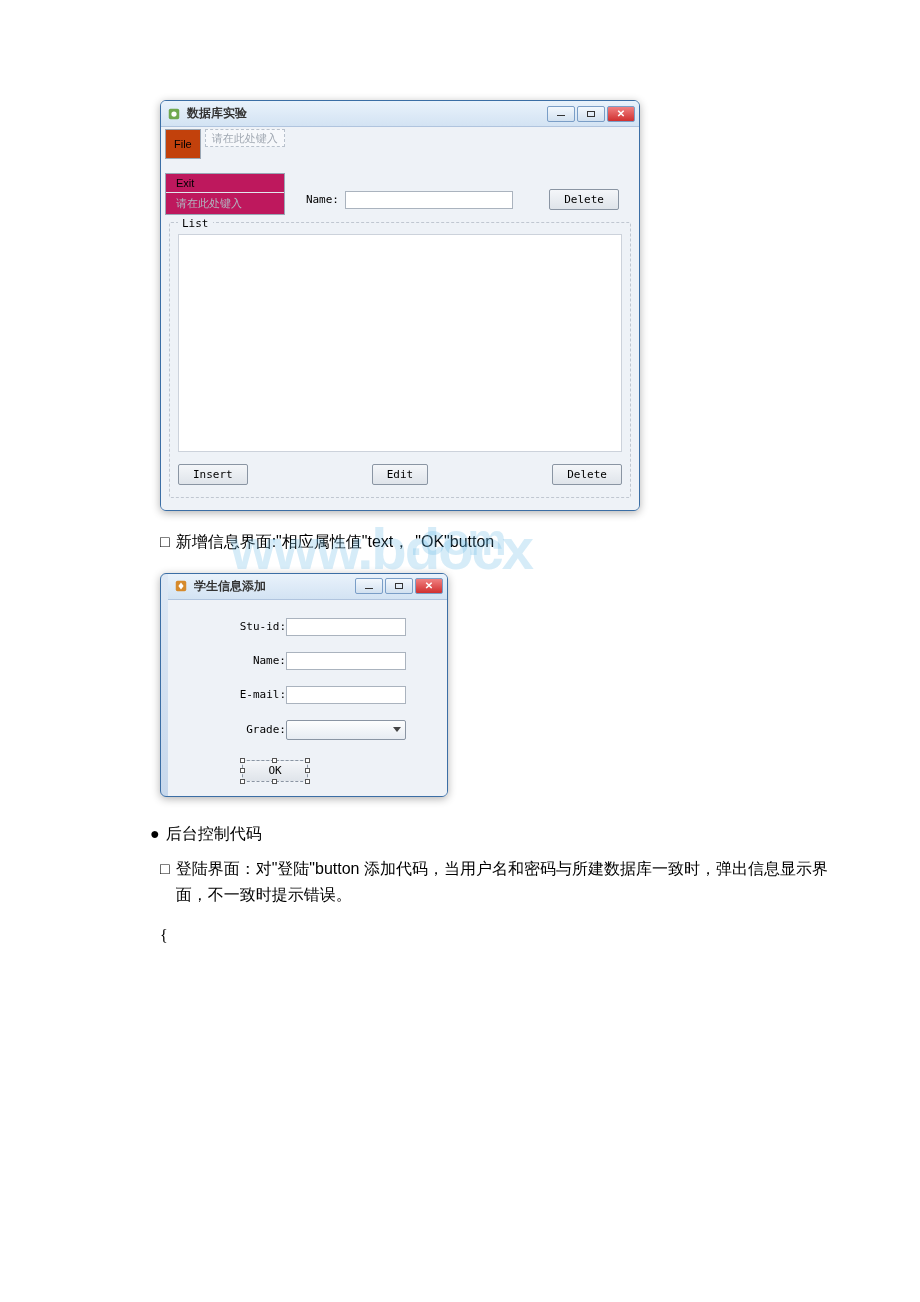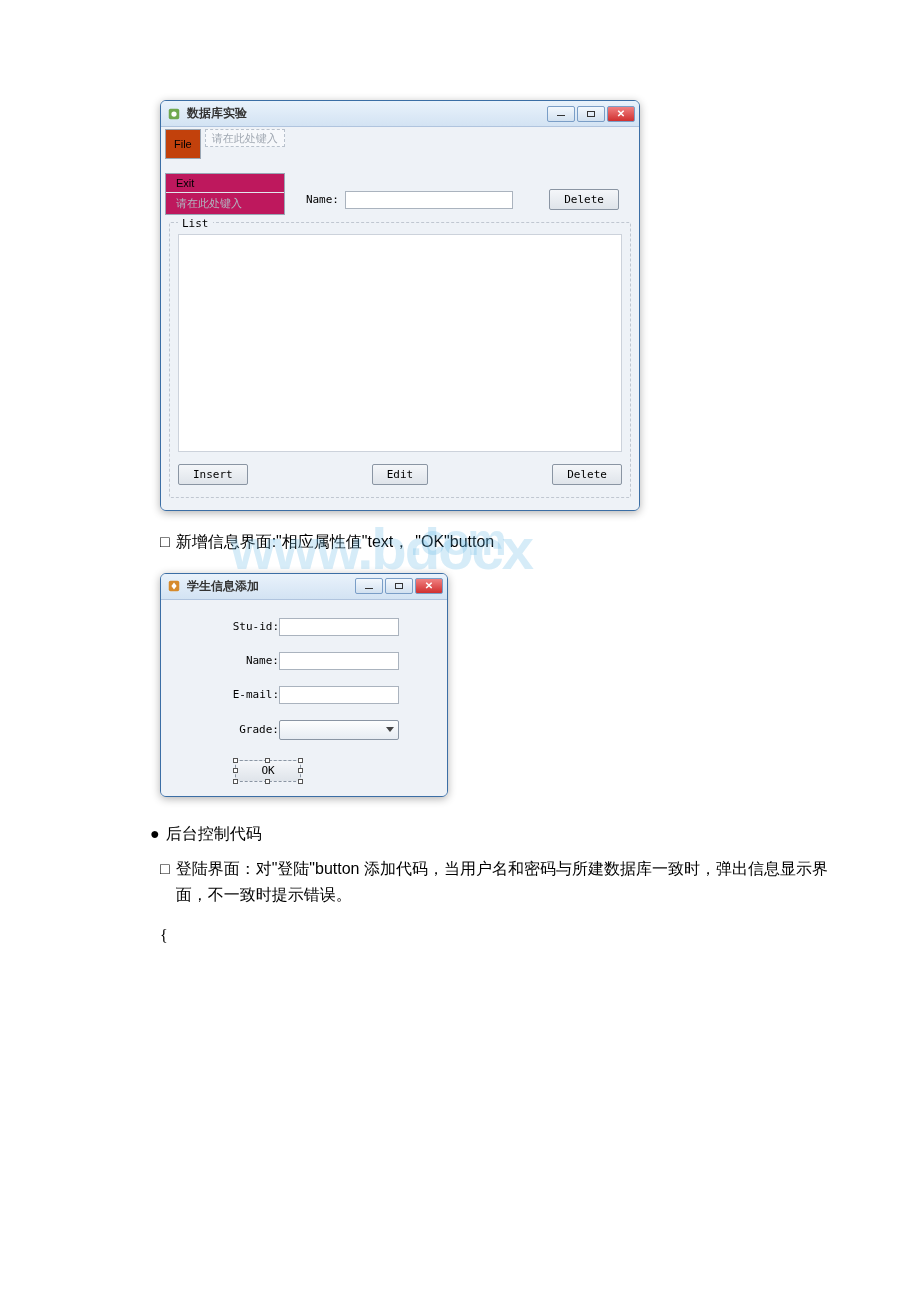--- a/index.html
+++ b/index.html
@@ -26,20 +26,21 @@
   }
   .win1 {
     width: 480px;
     margin-left: 90px;
     margin-bottom: 18px;
   }
   .win2 {
     width: 288px;
     margin-left: 90px;
     margin-bottom: 24px;
+    padding-left: 7px;
   }
   .titlebar {
     height: 26px;
     display: flex;
     align-items: center;
     padding: 0 4px 0 6px;
     background: linear-gradient(to bottom, #e9f2fb, #d3e3f3);
     border-bottom: 1px solid #b0c4de;
   }
   .titlebar .app-icon {

